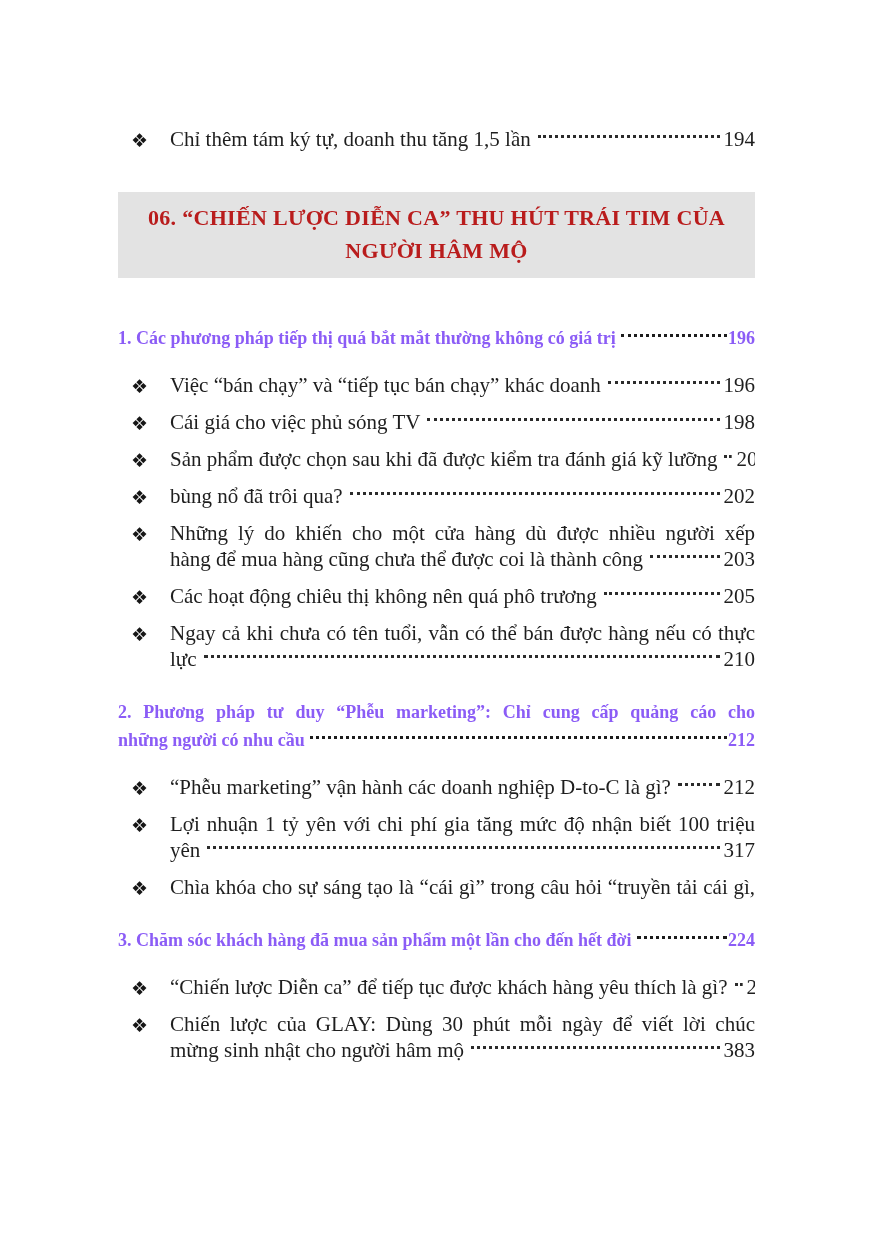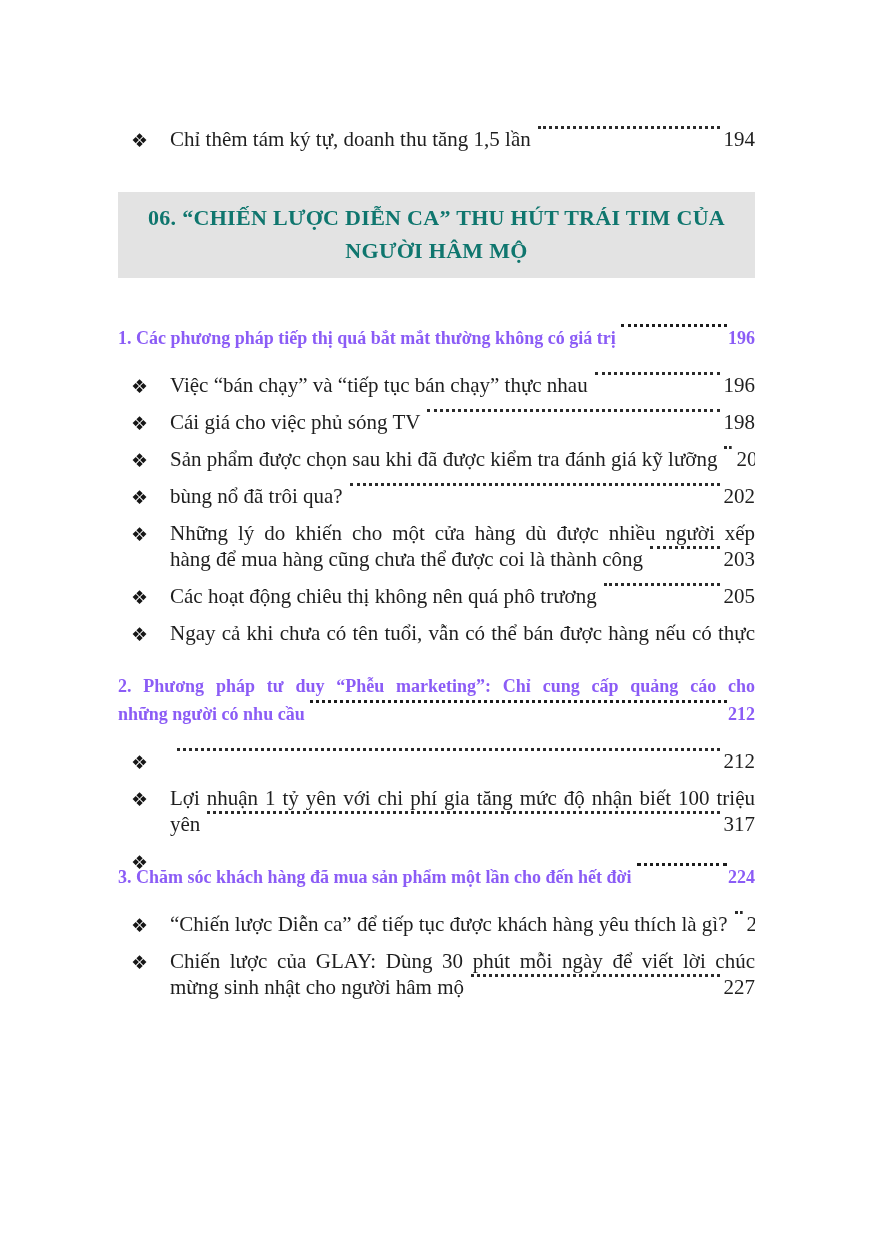--- a/index.html
+++ b/index.html
@@ -9,21 +9,21 @@
     background: #ffffff;
     color: #1e1e1e;
     font-family: "Liberation Serif", "DejaVu Serif", serif;
     box-sizing: border-box;
     padding: 126px 114px 0 118px;
     overflow: hidden;
   }
   .content { width: 637px; }
 
   
-  .lline { display:flex; align-items: flex-start; overflow:hidden; }
+  .lline { display:flex; align-items: center; overflow:hidden; }
   .lline .txt { white-space: nowrap; flex: 0 1 auto; }
   .leader {
     flex: 1 0 8px;
     border-bottom: 3px dotted #2b2b2b;
     margin: 0 4px 5px 7px;
     height: 0;
   }
   .pg { flex: 0 0 auto; }
   .jline {
     text-align: justify;
@@ -50,21 +50,21 @@
 
   
   .chapter {
     margin: 40px 0 46px 0;
     background: #e3e3e3;
     padding: 9px 10px 11px 10px;
     text-align: center;
     font-weight: bold;
     font-size: 22px;
     line-height: 33px;
-    color: #0f766e;
+    color: #b91c1c;
     letter-spacing: 0.3px;
   }
   .ch-line { white-space: nowrap; }
 
   
   .section {
     margin-top: 26px;
     font-weight: bold;
     font-size: 18px;
     line-height: 28px;
@@ -102,21 +102,21 @@
         <span class="leader"></span>
         <span class="pg">196</span>
       </div>
     </div>
 
     <div class="item-list">
 
       <div class="item">
         <span class="bullet">❖</span>
         <div class="lline">
-          <span class="txt">Việc “bán chạy” và “tiếp tục bán chạy” thực nhau</span>
+          <span class="txt">Việc “bán chạy” và “tiếp tục bán chạy” khác doanh</span>
           <span class="leader"></span>
           <span class="pg">196</span>
         </div>
       </div>
 
       <div class="item">
         <span class="bullet">❖</span>
         <div class="lline">
           <span class="txt">Cái giá cho việc phủ sóng TV</span>
           <span class="leader"></span>
@@ -157,55 +157,62 @@
         <div class="lline">
           <span class="txt">Các hoạt động chiêu thị không nên quá phô trương</span>
           <span class="leader"></span>
           <span class="pg">205</span>
         </div>
       </div>
 
       <div class="item">
         <span class="bullet">❖</span>
         <div class="jline">Ngay cả khi chưa có tên tuổi, vẫn có thể bán được hàng nếu có thực</div>
+        <div class="lline">
+          <span class="txt">lực</span>
+          <span class="leader"></span>
+          <span class="pg">210</span>
+        </div>
       </div>
 
     </div>
 
     <div class="section">
       <div class="jline">2. Phương pháp tư duy “Phễu marketing”: Chỉ cung cấp quảng cáo cho</div>
       <div class="lline">
         <span class="txt">những người có nhu cầu</span>
         <span class="leader"></span>
         <span class="pg">212</span>
       </div>
     </div>
 
     <div class="item-list">
 
       <div class="item">
         <span class="bullet">❖</span>
         <div class="lline">
+          <span class="txt">“Phễu marketing” vận hành các doanh nghiệp D-to-C là gì?</span>
           <span class="leader"></span>
           <span class="pg">212</span>
         </div>
       </div>
 
       <div class="item">
         <span class="bullet">❖</span>
         <div class="jline">Lợi nhuận 1 tỷ yên với chi phí gia tăng mức độ nhận biết 100 triệu</div>
         <div class="lline">
           <span class="txt">yên</span>
           <span class="leader"></span>
           <span class="pg">317</span>
         </div>
       </div>
 
       <div class="item">
         <span class="bullet">❖</span>
+        <div class="jline">Chìa khóa cho sự sáng tạo là “cái gì” trong câu hỏi “truyền tải cái gì,</div>
       </div>
 
     </div>
 
     <div class="section">
       <div class="lline">
         <span class="txt">3. Chăm sóc khách hàng đã mua sản phẩm một lần cho đến hết đời</span>
         <span class="leader"></span>
         <span class="pg">224</span>
       </div>
@@ -221,20 +228,20 @@
           <span class="pg">224</span>
         </div>
       </div>
 
       <div class="item">
         <span class="bullet">❖</span>
         <div class="jline">Chiến lược của GLAY: Dùng 30 phút mỗi ngày để viết lời chúc</div>
         <div class="lline">
           <span class="txt">mừng sinh nhật cho người hâm mộ</span>
           <span class="leader"></span>
-          <span class="pg">227</span>
+          <span class="pg">383</span>
         </div>
       </div>
 
     </div>
 
   </div>
 </div>
 
 </body></html>

